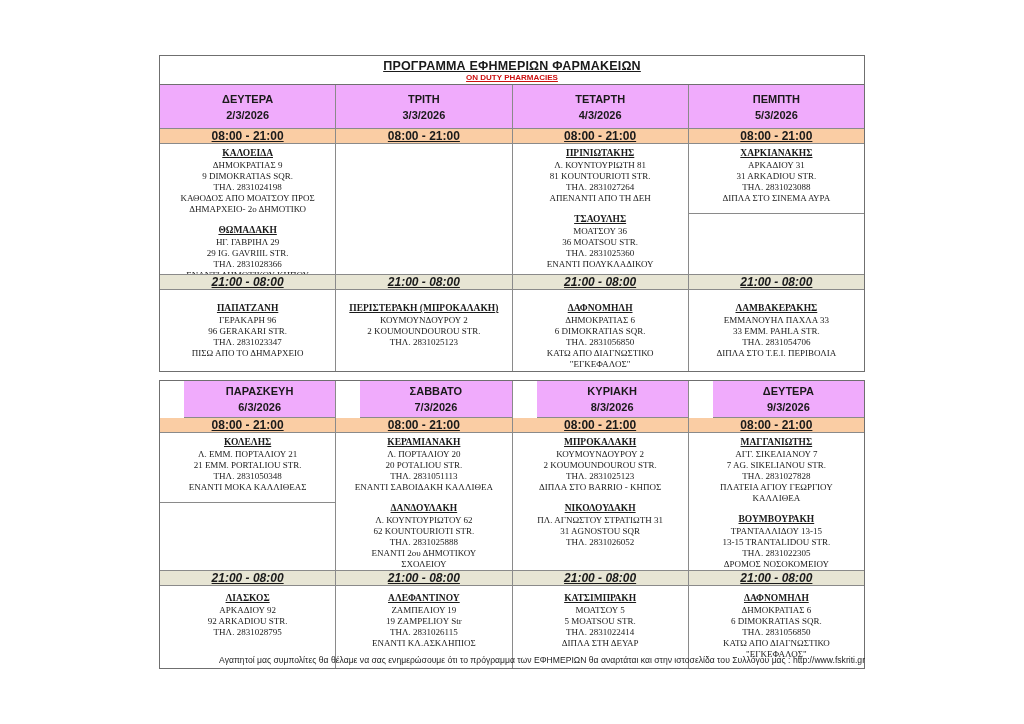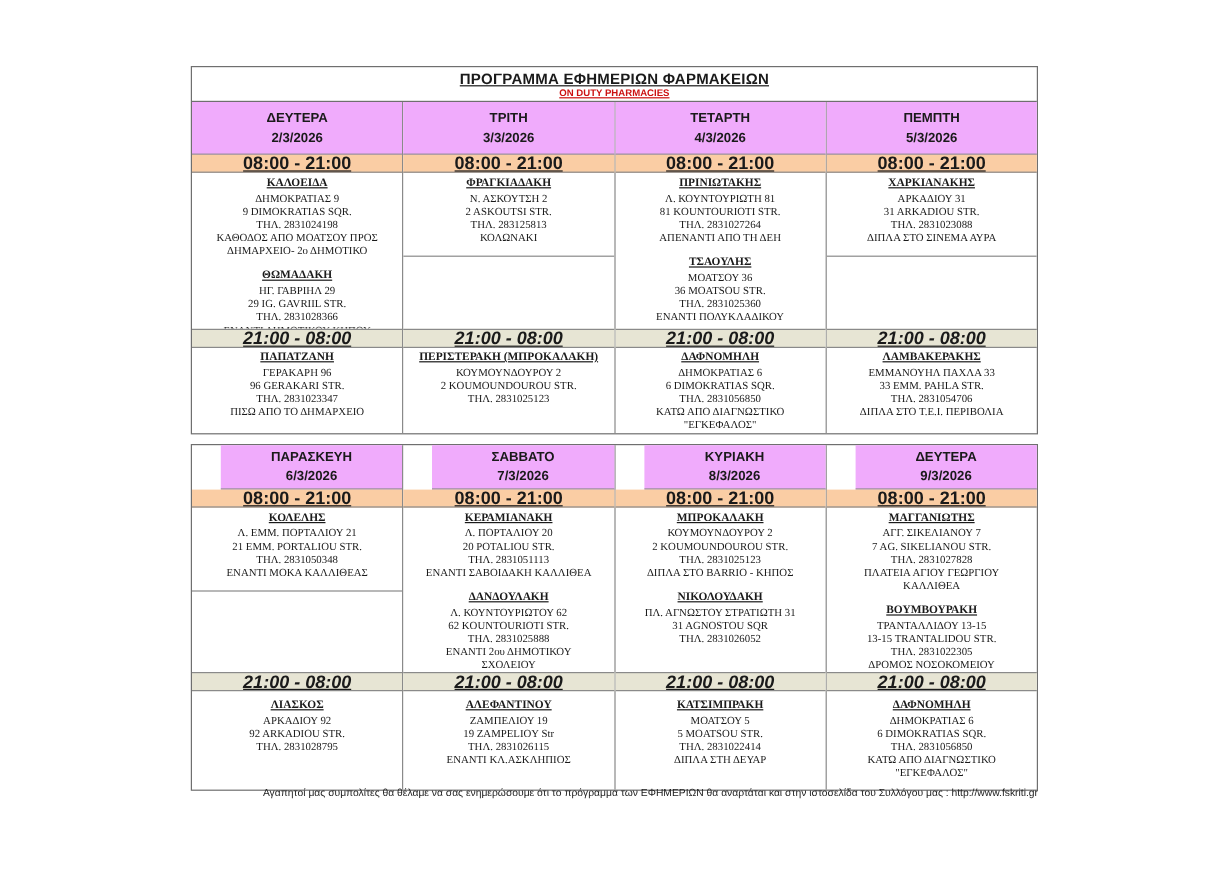--- a/index.html
+++ b/index.html
@@ -12,37 +12,37 @@
   .title-row{border-bottom:1px solid #6f6f6f;text-align:center;padding:3px 0 2px 0;}
   .title{font-size:12.5px;font-weight:bold;text-decoration:underline;letter-spacing:.2px;}
   .subtitle{font-size:8px;font-weight:bold;text-decoration:underline;color:#cc1111;margin-top:0px;}
 
   .grid{display:flex;width:100%;}
   .col{flex:1 1 0;min-width:0;border-right:1px solid #8a8a8a;display:flex;flex-direction:column;}
   .col:last-child{border-right:none;}
 
   .cell{text-align:center;}
   .header{background:#f0abfc;display:flex;flex-direction:column;justify-content:center;font-weight:bold;font-size:11px;line-height:16px;border-bottom:1px solid #8a8a8a;}
-  .band{font-weight:bold;font-size:15px;text-decoration:underline;display:flex;align-items:center;justify-content:center;}
+  .band{font-weight:bold;font-size:12px;text-decoration:underline;display:flex;align-items:center;justify-content:center;}
   .day-band{background:#facda4;border-bottom:1px solid #8a8a8a;}
   .night-band{background:#e7e5d4;border-top:1px solid #8a8a8a;border-bottom:1px solid #8a8a8a;font-style:italic;}
 
   .content,.ncontent{display:flex;flex-direction:column;overflow:hidden;font-family:Liberation Serif, serif;}
   .section{flex:1 1 0;padding-top:3px;}
   .section + .section{border-top:1px solid #8a8a8a;}
 
   .pharm{margin-bottom:9px;}
   .pname{font-weight:bold;font-size:9.5px;text-decoration:underline;line-height:12px;margin-bottom:1px;}
   .pline{font-size:9px;line-height:11px;}
 
   
   .t1 .header{height:43px;}
   .t1 .band{height:14px;}
   .t1 .content{height:130px;}
-  .t1 .ncontent{height:69px;padding-top:2px;}
+  .t1 .ncontent{height:69px;padding-top:12px;}
 
   
   .t2 .header{height:36px;margin-left:24px;}
   .t2 .band{height:14px;}
   .t2 .content{height:137px;}
   .t2 .ncontent{height:76px;padding-top:6px;}
 
   .footer{position:absolute;left:159px;top:655px;width:706px;text-align:right;font-size:8.6px;color:#222;}
 </style>
 </head>
@@ -92,29 +92,20 @@
             </div>
           </div>
         </div>
         <div class="col">
           <div class="cell header">
             <div class="day-name">ΤΡΙΤΗ</div>
             <div class="day-date">3/3/2026</div>
           </div>
           <div class="cell band day-band">08:00 - 21:00</div>
           <div class="cell content">
-            <div class="section">
-              <div class="pharm">
-                <div class="pname">ΦΡΑΓΚΙΑΔΑΚΗ</div>
-                <div class="pline">Ν. ΑΣΚΟΥΤΣΗ  2</div>
-                <div class="pline">2 ASKOUTSI STR.</div>
-                <div class="pline">ΤΗΛ. 283125813</div>
-                <div class="pline">ΚΟΛΩΝΑΚΙ</div>
-              </div>
-            </div>
             <div class="section"></div>
           </div>
           <div class="cell band night-band">21:00 - 08:00</div>
           <div class="cell ncontent">
             <div class="pharm">
               <div class="pname">ΠΕΡΙΣΤΕΡΑΚΗ (ΜΠΡΟΚΑΛΑΚΗ)</div>
               <div class="pline">ΚΟΥΜΟΥΝΔΟΥΡΟΥ 2</div>
               <div class="pline">2 KOUMOUNDOUROU STR.</div>
               <div class="pline">ΤΗΛ. 2831025123</div>
             </div>

